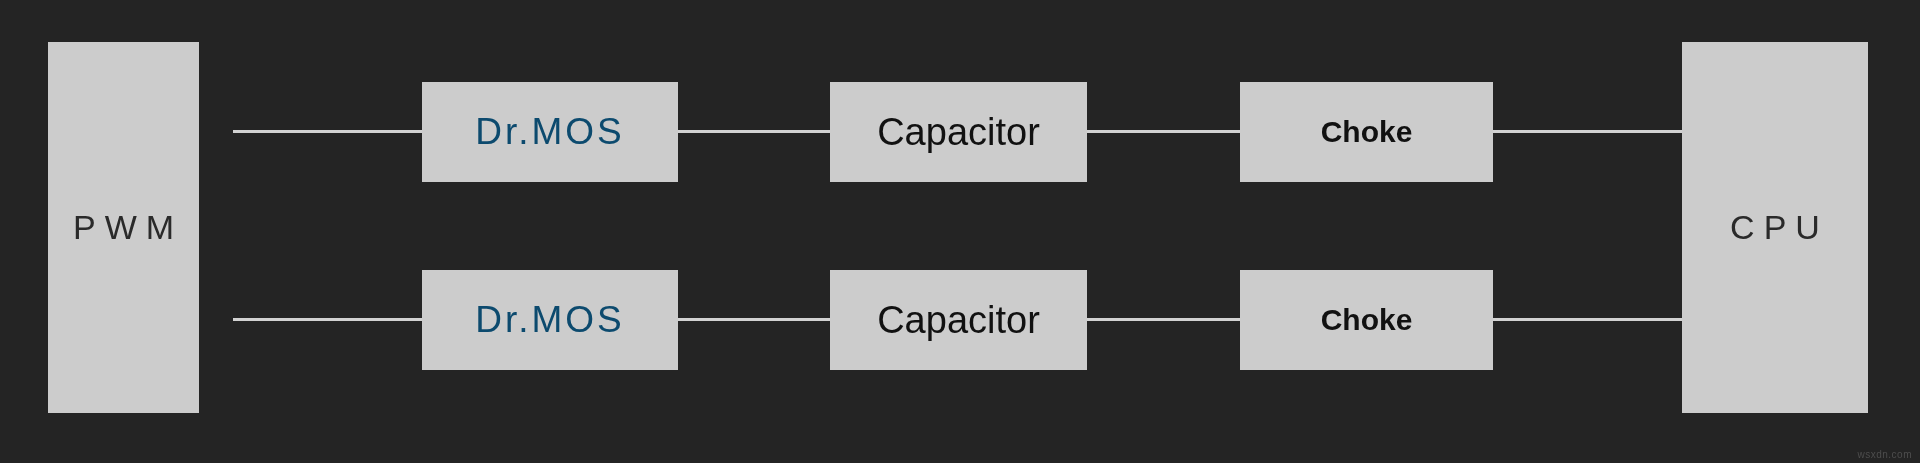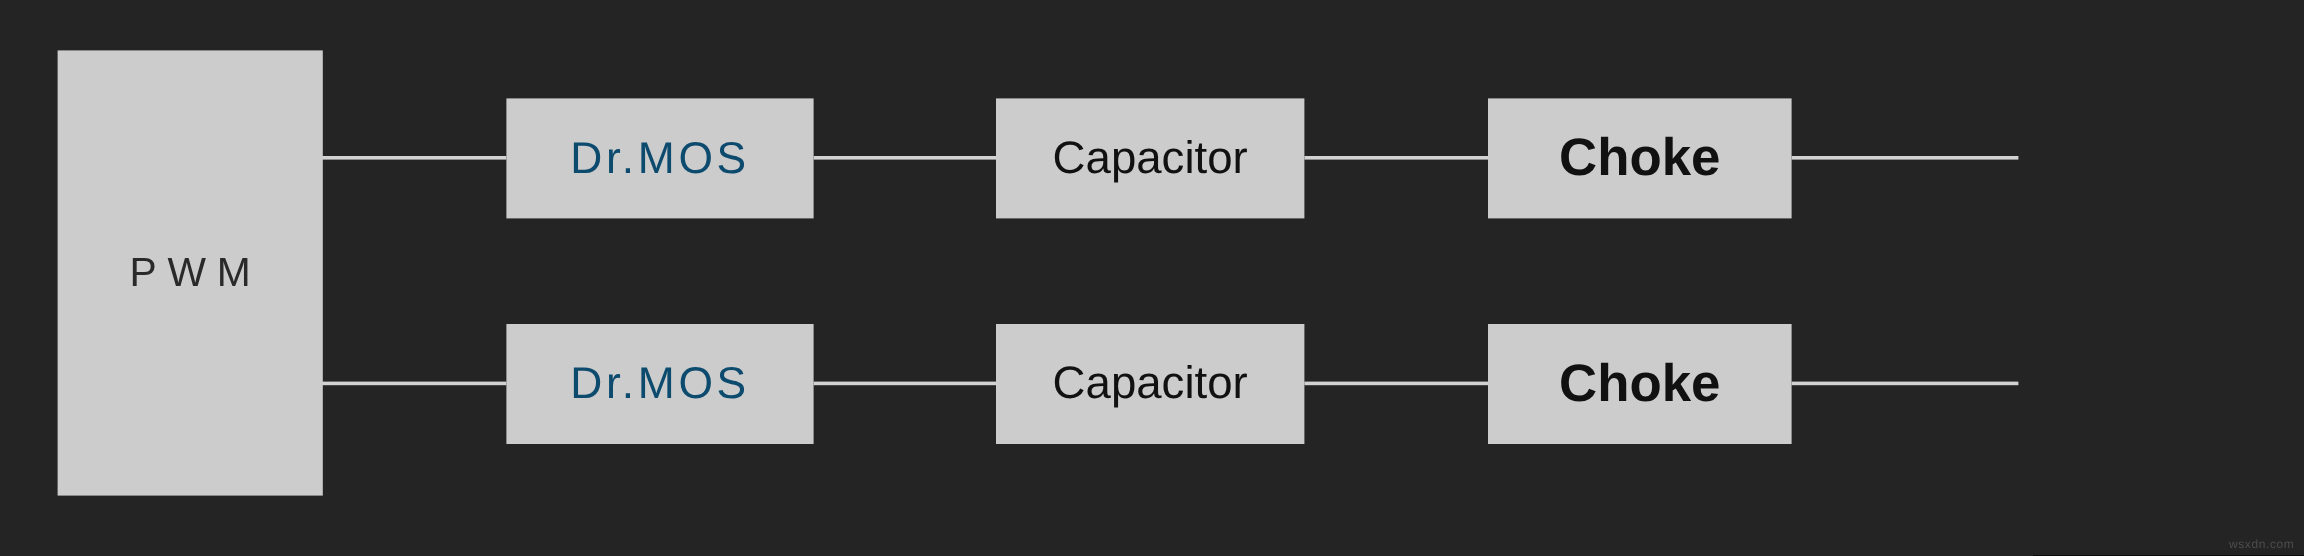--- a/index.html
+++ b/index.html
@@ -20,34 +20,34 @@
   }
   .node{
     position:absolute;
     background:var(--block-fill);
     color:var(--block-text);
     display:flex;align-items:center;justify-content:center;
     box-sizing:border-box;
   }
   
   .node.endblock{
-    width:221px;height:371px;top:42px;
+    width:151px;height:371px;top:42px;
     font-size:34px;letter-spacing:9px;font-weight:400;
     color:#2a2a2a;
     text-indent:9px; 
   }
   #node-pwm{left:48px;}
   #node-cpu{left:1682px;width:186px;}
   
   .node.stage{height:100px;}
   .row1{top:82px;}
   .row2{top:270px;height:98px;}
   .drmos{left:422px;width:256px;font-size:37px;letter-spacing:3px;font-weight:400;color:#0c4a6e;}
   .capacitor{left:830px;width:257px;font-size:38px;font-weight:400;color:var(--bold-text);}
-  .choke{left:1240px;width:253px;font-size:44px;font-weight:700;color:var(--bold-text);}
+  .choke{left:1240px;width:253px;font-size:30px;font-weight:700;color:var(--bold-text);}
   
   .wire{
     position:absolute;height:3px;background:var(--line);
   }
   .wire.r1{top:130px;}
   .wire.r2{top:318px;}
   .w-pwm-drmos{left:233px;width:189px;}
   .w-drmos-cap{left:678px;width:152px;}
   .w-cap-choke{left:1087px;width:153px;}
   .w-choke-cpu{left:1493px;width:189px;}
@@ -69,20 +69,23 @@
   <div class="wire r1 w-choke-cpu"></div>
 
   <div class="wire r2 w-pwm-drmos"></div>
   <div class="wire r2 w-drmos-cap"></div>
   <div class="wire r2 w-cap-choke"></div>
   <div class="wire r2 w-choke-cpu"></div>
 
   <div class="node endblock" id="node-pwm">
     <span>PWM</span>
   </div>
+  <div class="node endblock" id="node-cpu">
+    <span>CPU</span>
+  </div>
 
   <div class="node stage row1 drmos">
     <span>Dr.MOS</span>
   </div>
   <div class="node stage row1 capacitor">
     <span>Capacitor</span>
   </div>
   <div class="node stage row1 choke">
     <span>Choke</span>
   </div>

